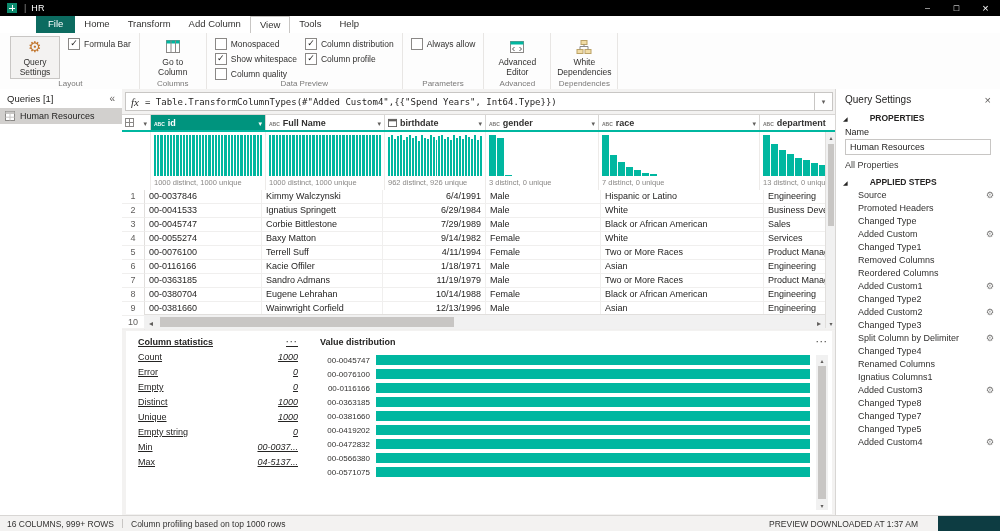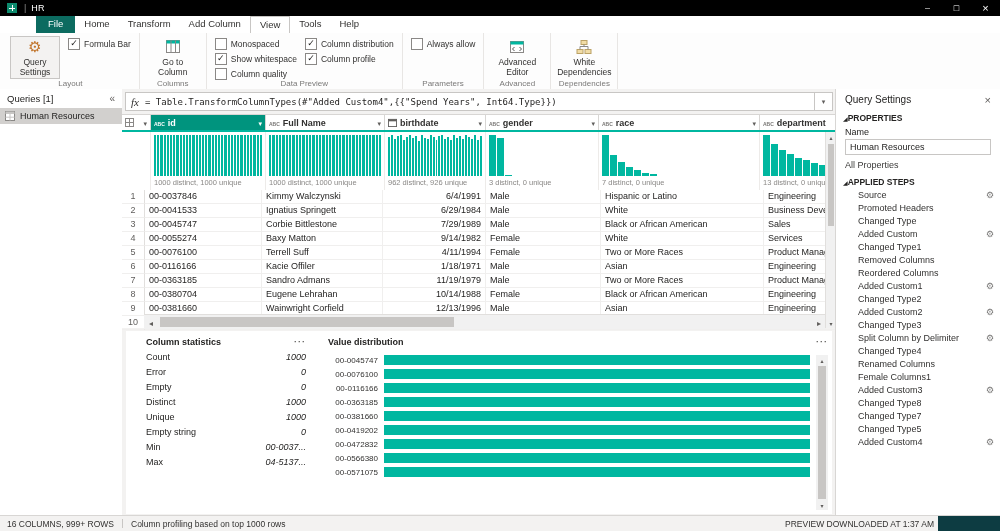--- a/index.html
+++ b/index.html
@@ -94,58 +94,58 @@
   .sarr.left::before{content:"◂";font-size:8px;color:#605e5c;}
   .sarr.right::before{content:"▸";font-size:8px;color:#605e5c;}
   .htrack{flex:1;height:10px;position:relative;}
   .hthumb{position:absolute;left:2px;top:0;height:10px;width:45%;background:#c8c6c4;}
   .hscroll .sarr.right{margin-left:auto;}
 
   
   .bottom{position:absolute;left:4px;right:4px;top:242px;bottom:2px;background:#fff;display:flex;}
   .panel-header{display:flex;justify-content:space-between;align-items:center;font-weight:bold;font-size:9px;height:16px;color:#252423;}
   .dots::before{content:"···";color:#605e5c;font-weight:bold;letter-spacing:1px;}
-  .colstats{width:160px;flex:none;padding:3px 6px 0 20px;}
+  .colstats{width:160px;flex:none;padding:3px 6px 0 12px;text-decoration:underline;}
   .statrow{display:flex;justify-content:space-between;height:15px;line-height:15px;font-size:9px;}
   .stat-label{color:#252423;}
   .stat-value{font-style:italic;color:#252423;}
   .valuedist{flex:1;margin-left:12px;position:relative;padding:3px 4px 0 4px;}
   .vd-rows{position:absolute;left:4px;right:22px;top:24px;bottom:4px;display:flex;flex-direction:column;gap:4px;}
   .vd-row{display:flex;align-items:center;gap:6px;height:10px;flex:none;}
   .vd-label{width:50px;flex:none;text-align:right;font-size:8px;color:#323130;white-space:nowrap;}
   .vd-track{flex:1;height:10px;}
   .vd-bar{height:10px;background:var(--accent,#00b7a0);}
   .vd-scroll{position:absolute;right:4px;top:24px;bottom:4px;width:12px;background:#f1f1f1;}
   .vd-scroll .arr{height:10px;display:flex;align-items:center;justify-content:center;}
   .vd-thumb{position:absolute;left:2px;right:2px;top:11px;bottom:11px;background:#c8c6c4;}
   .vd-scroll .arr.down{position:absolute;bottom:0;left:0;right:0;}
 
   
   .settings{position:absolute;right:0;top:89px;width:164px;bottom:15px;background:#fff;border-left:1px solid #d8d6d4;font-size:9px;overflow:hidden;}
   .settings-header{height:21px;display:flex;align-items:center;justify-content:space-between;padding:0 9px;font-size:10px;color:#252423;}
   .close-x::before{content:"×";font-size:11px;color:#605e5c;}
-  .section-header{display:flex;align-items:center;gap:0;padding:3px 9px 2px 7px;font-weight:bold;font-size:8.5px;color:#252423;}
+  .section-header{display:flex;align-items:center;gap:22px;padding:3px 9px 2px 7px;font-weight:bold;font-size:8.5px;color:#252423;}
   .tri::before{content:"◢";font-size:6px;color:#252423;}
   .name-label{padding:2px 9px 1px 9px;font-size:9px;}
   .name-input{display:block;margin:1px 9px 2px 9px;width:calc(100% - 18px);height:16px;border:1px solid #c8c6c4;background:#fff;font-size:9px;font-family:inherit;padding:0 4px;box-sizing:border-box;color:#252423;}
   .all-props{padding:3px 9px 4px 9px;color:#3b3a39;}
   .steps{margin-top:1px;}
   .step{height:13px;display:flex;align-items:flex-start;padding:0 6px 0 22px;font-size:9px;color:#323130;}
   .step.selected{background:#d0cecd;padding-left:4px;}
   .delx{width:18px;flex:none;text-align:center;}
   .delx::before{content:"×";font-size:9px;color:#444;}
   .step-name{white-space:nowrap;overflow:hidden;}
   .gear{margin-left:auto;flex:none;}
   .gear::before{content:"⚙";font-size:9px;color:#7a7978;}
 
   
   .statusbar{position:absolute;left:0;right:0;bottom:0;height:15px;background:#f3f2f1;border-top:1px solid #d8d6d4;display:flex;align-items:center;font-size:8.5px;color:#323130;padding-left:7px;}
   .sb-sep{width:1px;height:9px;background:#c8c6c4;margin:0 8px;}
   .sb-right{margin-left:auto;display:flex;align-items:center;height:100%;}
-  .sb-preview{margin-right:4px;white-space:nowrap;}
+  .sb-preview{margin-right:20px;white-space:nowrap;}
   .sb-corner{width:62px;height:100%;background:var(--sbcorner,#0d3c42);flex:none;}
 
   svg{display:block;}
 </style>
 </head>
 <body>
 
 <div class="app">
 
   <div class="titlebar">
@@ -772,21 +772,21 @@
           <span class="step-name">Split Column by Delimiter</span>
           <span class="gear"></span>
         </div>
         <div class="step">
           <span class="step-name">Changed Type4</span>
         </div>
         <div class="step">
           <span class="step-name">Renamed Columns</span>
         </div>
         <div class="step">
-          <span class="step-name">Female Columns1</span>
+          <span class="step-name">Ignatius Columns1</span>
         </div>
         <div class="step">
           <span class="step-name">Added Custom3</span>
           <span class="gear"></span>
         </div>
         <div class="step">
           <span class="step-name">Changed Type8</span>
         </div>
         <div class="step">
           <span class="step-name">Changed Type7</span>

